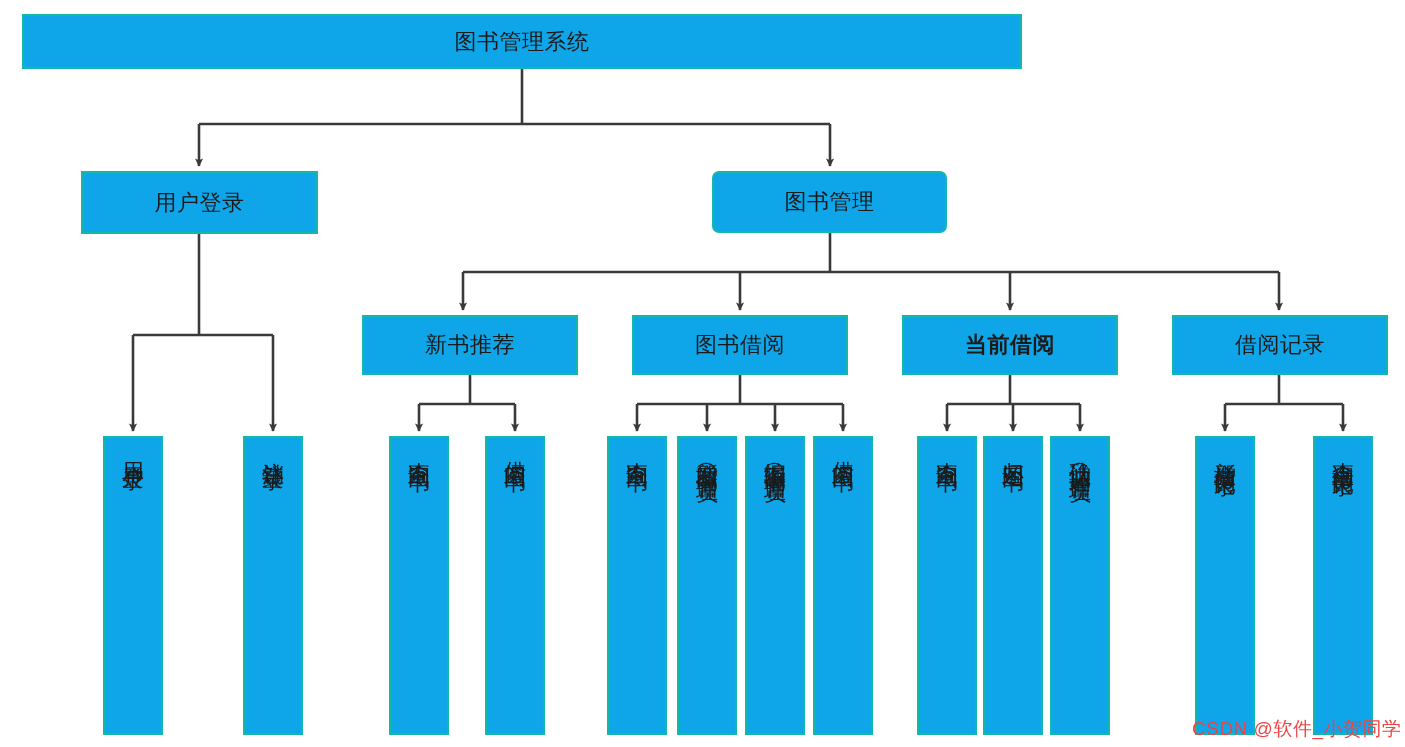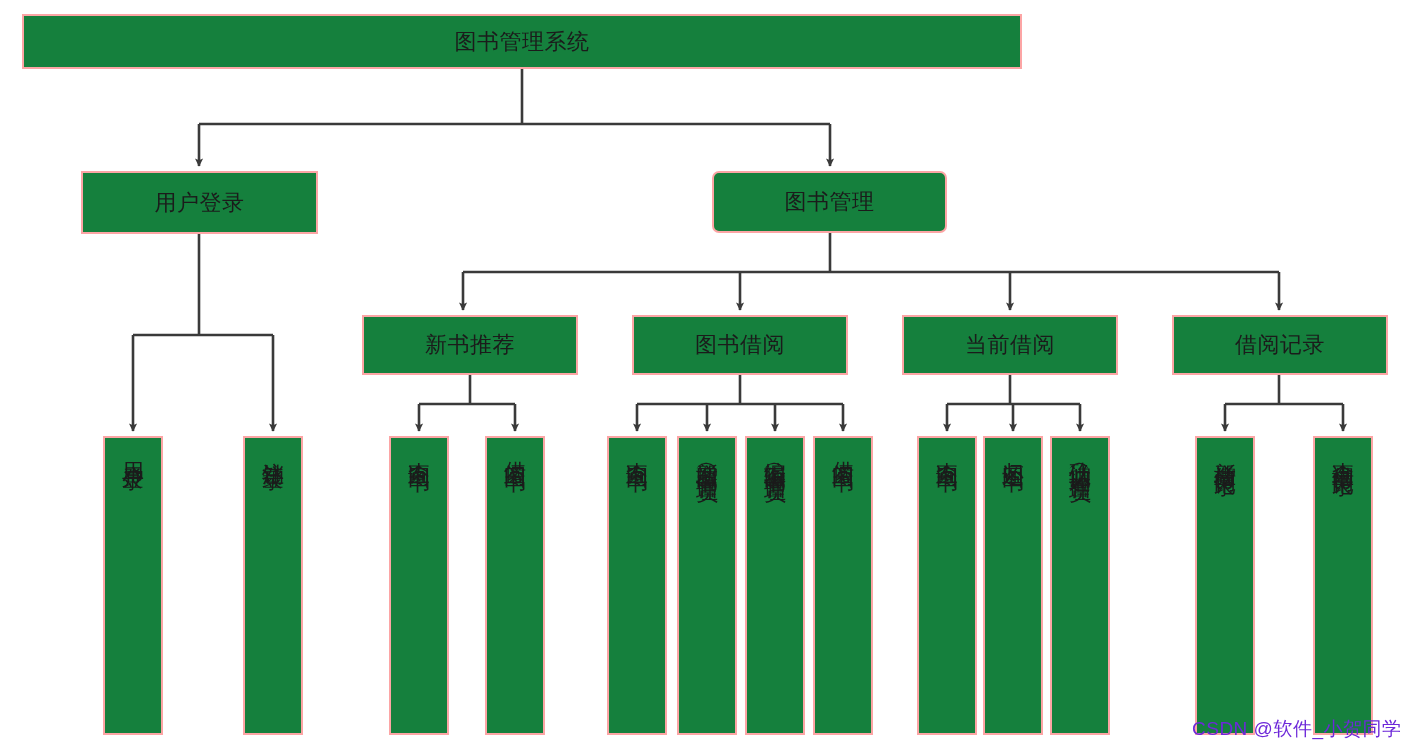--- a/index.html
+++ b/index.html
@@ -21,22 +21,22 @@
     position: absolute;
     left: 0;
     top: 0;
     width: 1405px;
     height: 747px;
     pointer-events: none;
   }
   .node {
     position: absolute;
     box-sizing: border-box;
-    border: 2px solid #fca5a5;
-    background: #15803d;
+    border: 2px solid #14b8a6;
+    background: #0ea5e9;
     display: flex;
     align-items: center;
     justify-content: center;
     color: #1b1b1b;
     z-index: 2;
   }
   .node-label {
     display: block;
     line-height: 1.18;
     letter-spacing: 0.5px;
@@ -57,21 +57,21 @@
   }
   .node.vert .node-label {
     writing-mode: vertical-rl;
     text-orientation: upright;
     font-size: 22px;
     letter-spacing: 3px;
     white-space: nowrap;
   }
   .watermark {
     position: absolute;
-    color: #6d28d9;
+    color: #ef4444;
     font-size: 19px;
     white-space: nowrap;
     z-index: 3;
     letter-spacing: 0.5px;
   }
 </style>
 </head>
 <body>
 
 <div id="canvas">
@@ -136,21 +136,21 @@
   <div class="node horiz" style="left:712px; top:171px; width:235px; height:62px;border-radius:7px;">
     <span class="node-label">图书管理</span>
   </div>
 
   <div class="node horiz" style="left:632px; top:315px; width:216px; height:60px;">
     <span class="node-label">图书借阅</span>
   </div>
   <div class="node horiz" style="left:362px; top:315px; width:216px; height:60px;">
     <span class="node-label">新书推荐</span>
   </div>
-  <div class="node horiz" style="left:902px; top:315px; width:216px; height:60px;">
+  <div class="node horiz" style="left:902px; top:315px; width:216px; height:60px;font-weight:bold;">
     <span class="node-label">当前借阅</span>
   </div>
   <div class="node horiz" style="left:1172px; top:315px; width:216px; height:60px;">
     <span class="node-label">借阅记录</span>
   </div>
 
   <div class="node vert" style="left:103px; top:436px; width:60px; height:299px;">
     <span class="node-label">用户登录</span>
   </div>
   <div class="node vert" style="left:243px; top:436px; width:60px; height:299px;">

